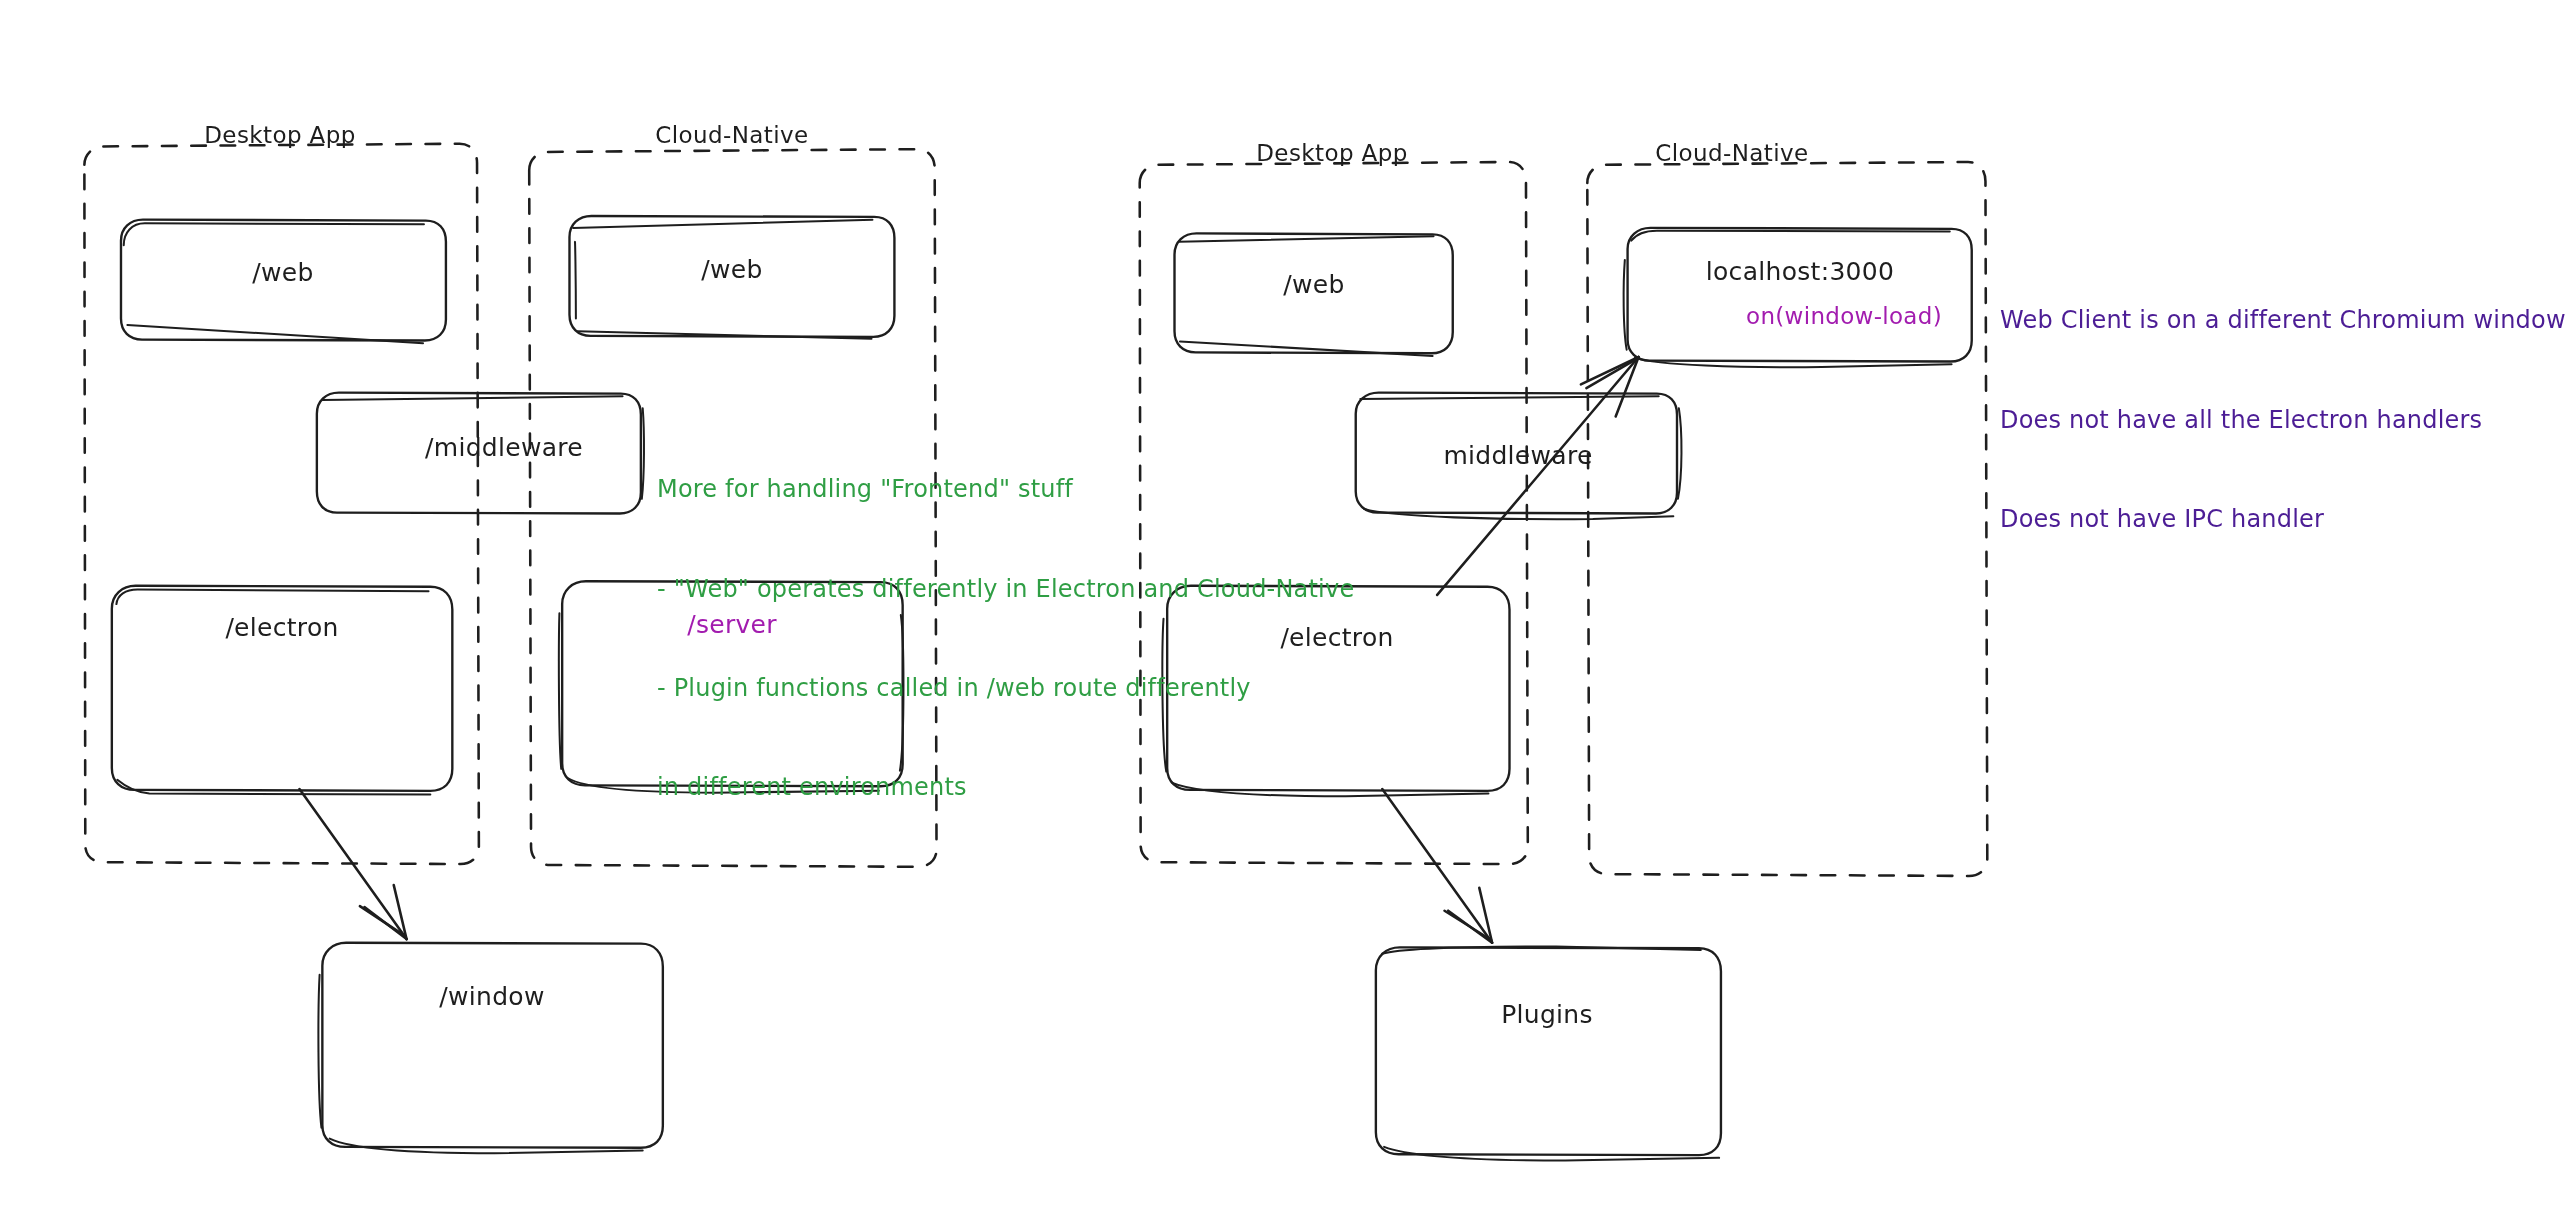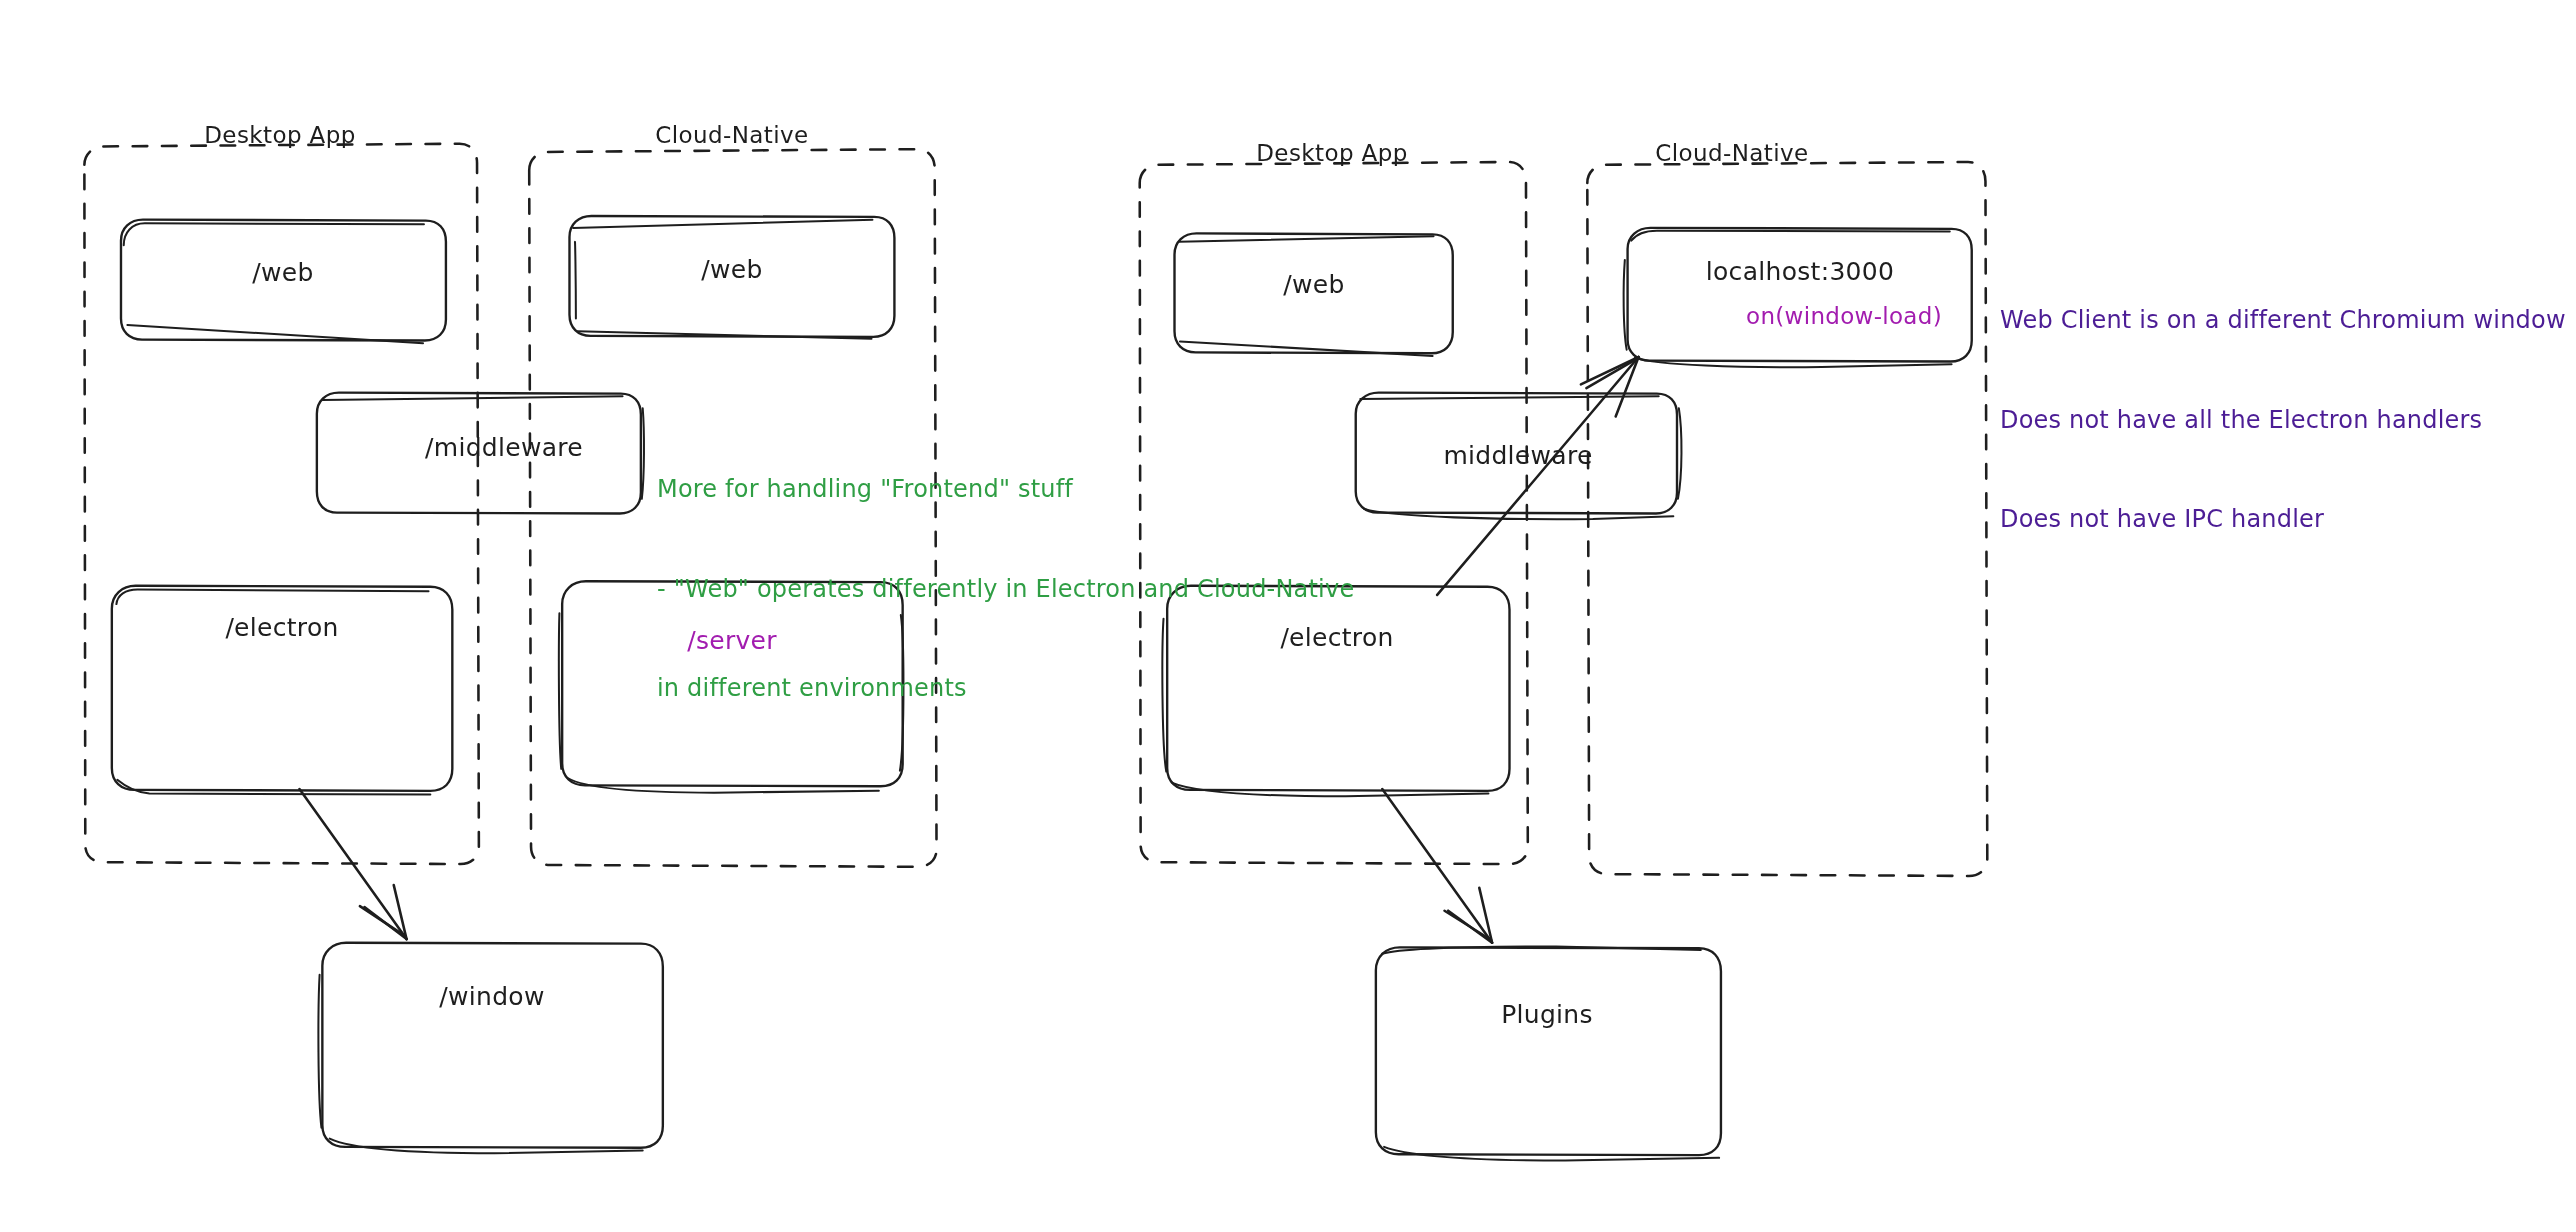--- a/index.html
+++ b/index.html
@@ -205,27 +205,28 @@
   <div class="lbl group-title" style="left:732px; top:121px;">Cloud-Native</div>
 
   <div class="lbl node-title" style="left:283px; top:257px;">/web</div>
 
   <div class="lbl node-title" style="left:732px; top:254px;">/web</div>
 
   <div class="lbl node-title" style="left:465px; top:432px;margin-left:39px;">/middleware</div>
 
   <div class="lbl node-title" style="left:282px; top:612px;">/electron</div>
 
-  <div class="lbl node-title node-red" style="left:732px; top:609px;margin-top:16px;">/server</div>
+  <div class="lbl node-title node-red" style="left:732px; top:609px;">/server</div>
 
   <div class="lbl node-title" style="left:492px; top:981px;">/window</div>
 
   <div class="lbl ann ann-green" style="left:657px; top:407px;">
     <div>More for handling "Frontend" stuff</div>
     <div>- "Web" operates differently in Electron and Cloud-Native</div>
+    <div>- Plugin functions called in /web route differently</div>
     <div>in different environments</div>
   </div>
 
   <div class="lbl group-title" style="left:1332px; top:139px;">Desktop App</div>
 
   <div class="lbl group-title" style="left:1732px; top:139px;">Cloud-Native</div>
 
   <div class="lbl node-title" style="left:1314px; top:269px;">/web</div>
 
   <div class="lbl node-title" style="left:1800px; top:256px;">localhost:3000</div>

